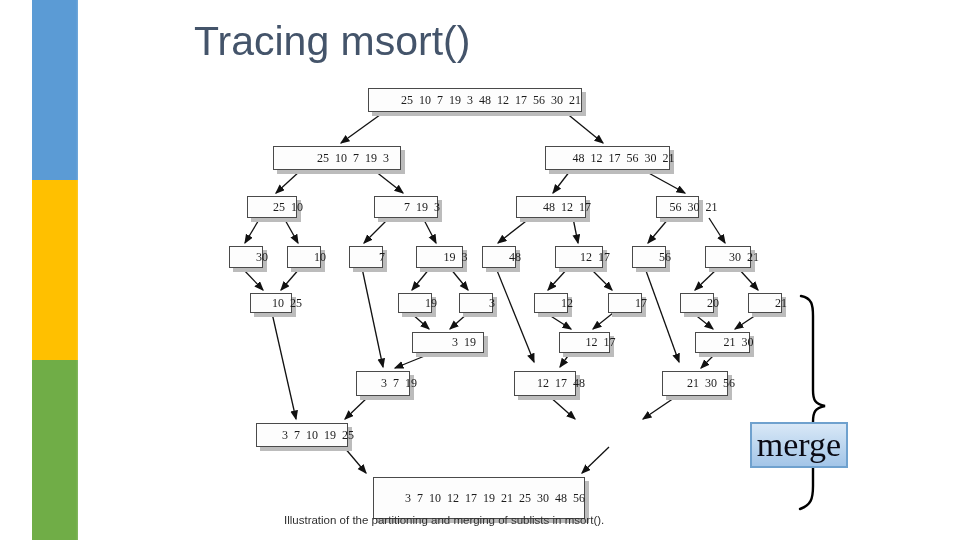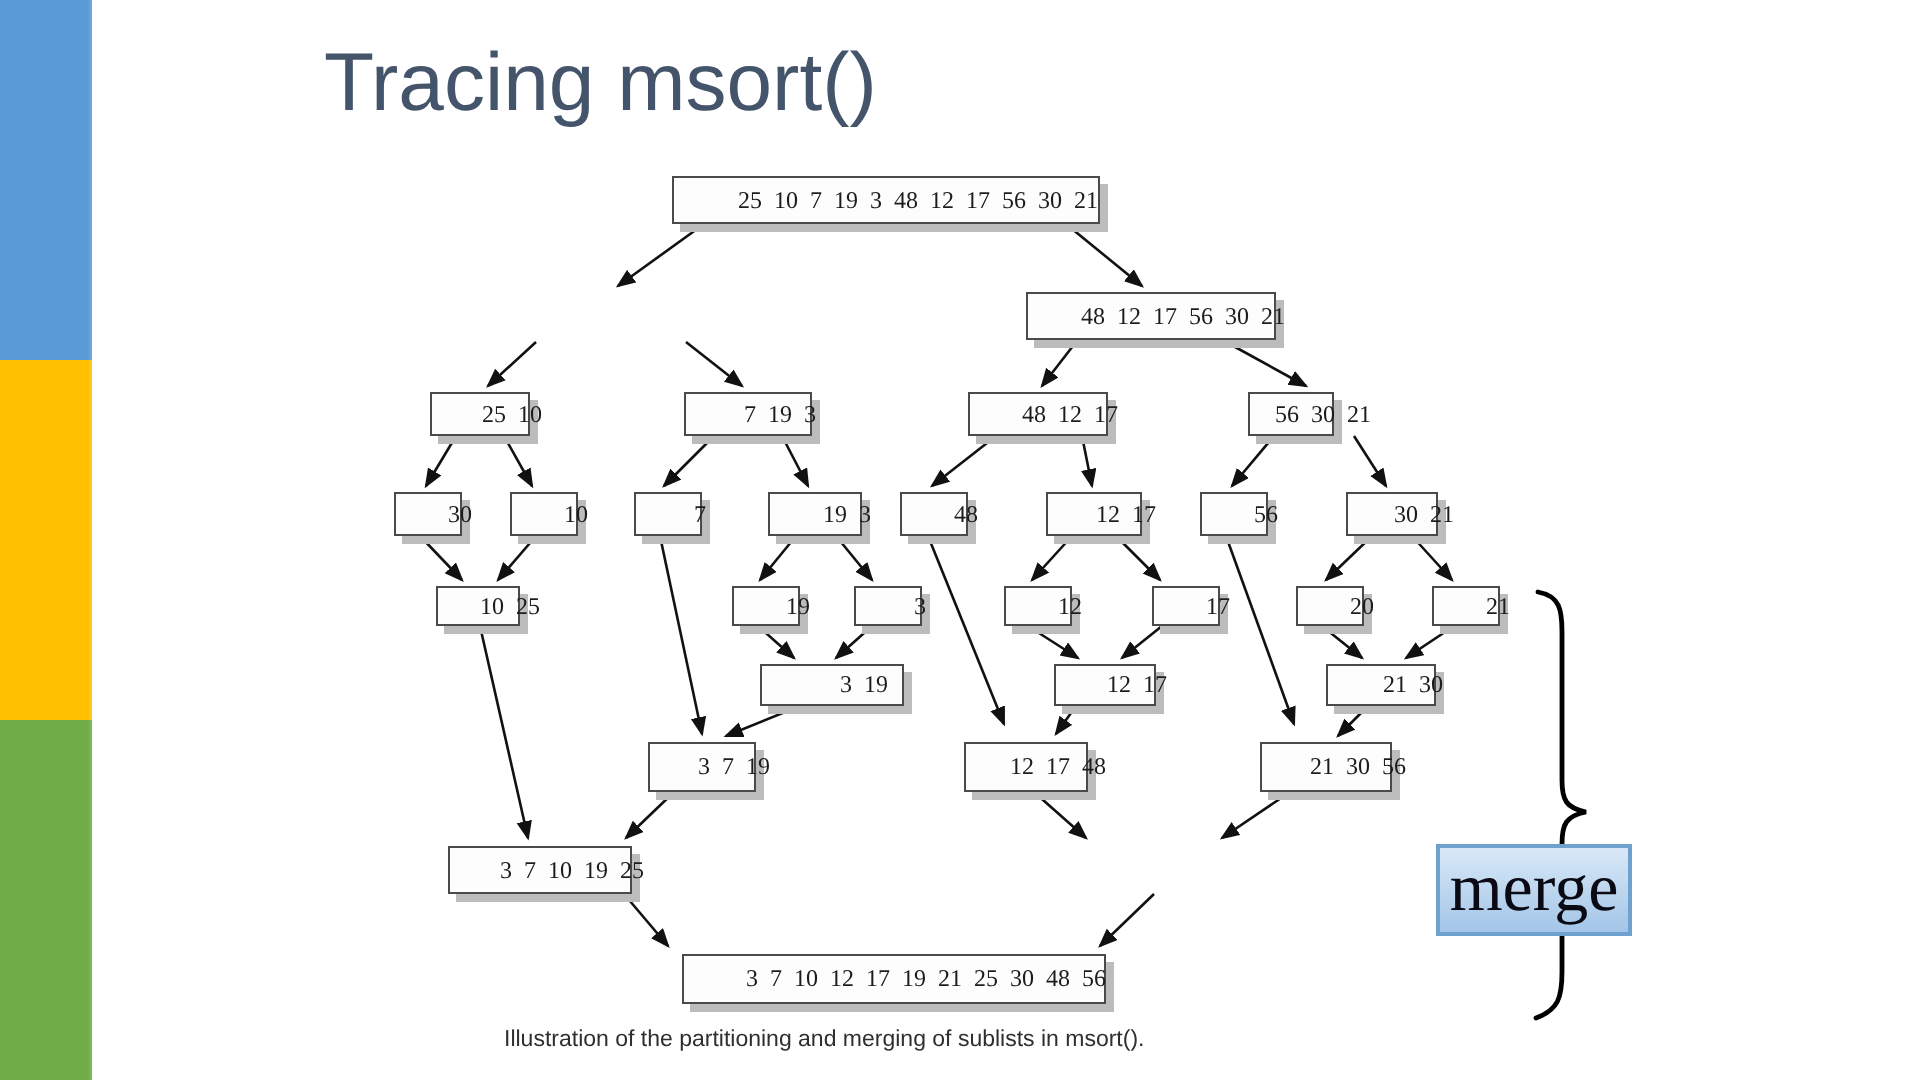--- a/index.html
+++ b/index.html
@@ -1,20 +1,20 @@
 <!DOCTYPE html>
 <html><head>
 <meta charset="utf-8">
 <style>
   html,body{margin:0;padding:0;}
   body{
     width:960px;height:540px;overflow:hidden;background:#ffffff;
     font-family:"Liberation Sans",sans-serif;position:relative;
   }
-  .slide{position:absolute;inset:0;background:#fff;}
+  .slide{position:absolute;inset:0;background:#fff;margin-left:32px;}
 
   
   .sidebar{position:absolute;left:0;top:0;width:58px;height:540px;}
   .sidebar .band{position:absolute;left:0;width:46px;height:180px;}
   .band.blue{top:0;background:#5B9BD5;}
   .band.yellow{top:180px;background:#FFC000;}
   .band.green{top:360px;background:#70AD47;}
   .sidebar .fade{position:absolute;left:0;top:0;width:58px;height:540px;
     background:linear-gradient(to right, rgba(255,255,255,0) 44px, #ffffff 57px);}
 
@@ -110,20 +110,21 @@
         <line x1="337" y1="396" x2="313" y2="419"></line>
         <line x1="517" y1="396" x2="543" y2="419"></line>
         <line x1="645" y1="396" x2="611" y2="419"></line>
         <line x1="312" y1="447" x2="334" y2="473"></line>
         <line x1="577" y1="447" x2="550" y2="473"></line>
       </g>
       <path d="M 769 296 C 780 298 781 305 781 316 L 781 390 C 781 400 783 404 793 406 C 783 408 781 412 781 422 L 781 486 C 781 499 779 505 768 509" fill="none" stroke="#000" stroke-width="2.4" stroke-linecap="round"></path>
     </svg>
 
     <div class="node" style="left:336px;top:88px;width:214px;height:24px">25 10 7 19 3 48 12 17 56 30 21</div>
+    <div class="node" style="left:241px;top:146px;width:128px;height:24px">25 10 7 19 3</div>
     <div class="node" style="left:513px;top:146px;width:125px;height:24px">48 12 17 56 30 21</div>
     <div class="node" style="left:215px;top:196px;width:50px;height:22px">25 10</div>
     <div class="node" style="left:342px;top:196px;width:64px;height:22px">7 19 3</div>
     <div class="node" style="left:484px;top:196px;width:70px;height:22px">48 12 17</div>
     <div class="node" style="left:624px;top:196px;width:43px;height:22px">56 30 21</div>
     <div class="node" style="left:197px;top:246px;width:26px;height:22px">30</div>
     <div class="node" style="left:255px;top:246px;width:28px;height:22px">10</div>
     <div class="node" style="left:317px;top:246px;width:24px;height:22px">7</div>
     <div class="node" style="left:384px;top:246px;width:47px;height:22px">19 3</div>
     <div class="node" style="left:450px;top:246px;width:27px;height:22px">48</div>
@@ -137,19 +138,19 @@
     <div class="node" style="left:576px;top:293px;width:23px;height:20px">17</div>
     <div class="node" style="left:648px;top:293px;width:25px;height:20px">20</div>
     <div class="node" style="left:716px;top:293px;width:25px;height:20px">21</div>
     <div class="node" style="left:380px;top:332px;width:72px;height:21px">3 19</div>
     <div class="node" style="left:527px;top:332px;width:51px;height:21px">12 17</div>
     <div class="node" style="left:663px;top:332px;width:55px;height:21px">21 30</div>
     <div class="node" style="left:324px;top:371px;width:54px;height:25px">3 7 19</div>
     <div class="node" style="left:482px;top:371px;width:62px;height:25px">12 17 48</div>
     <div class="node" style="left:630px;top:371px;width:66px;height:25px">21 30 56</div>
     <div class="node" style="left:224px;top:423px;width:92px;height:24px">3 7 10 19 25</div>
-    <div class="node" style="left:341px;top:477px;width:212px;height:25px">3 7 10 12 17 19 21 25 30 48 56</div>
+    <div class="node" style="left:341px;top:477px;width:212px;height:42px">3 7 10 12 17 19 21 25 30 48 56</div>
 
     <div class="merge-box">merge</div>
 
     <div class="caption">Illustration of the partitioning and merging of sublists in msort().</div>
   </div>
 </div>
 
 </body></html>

